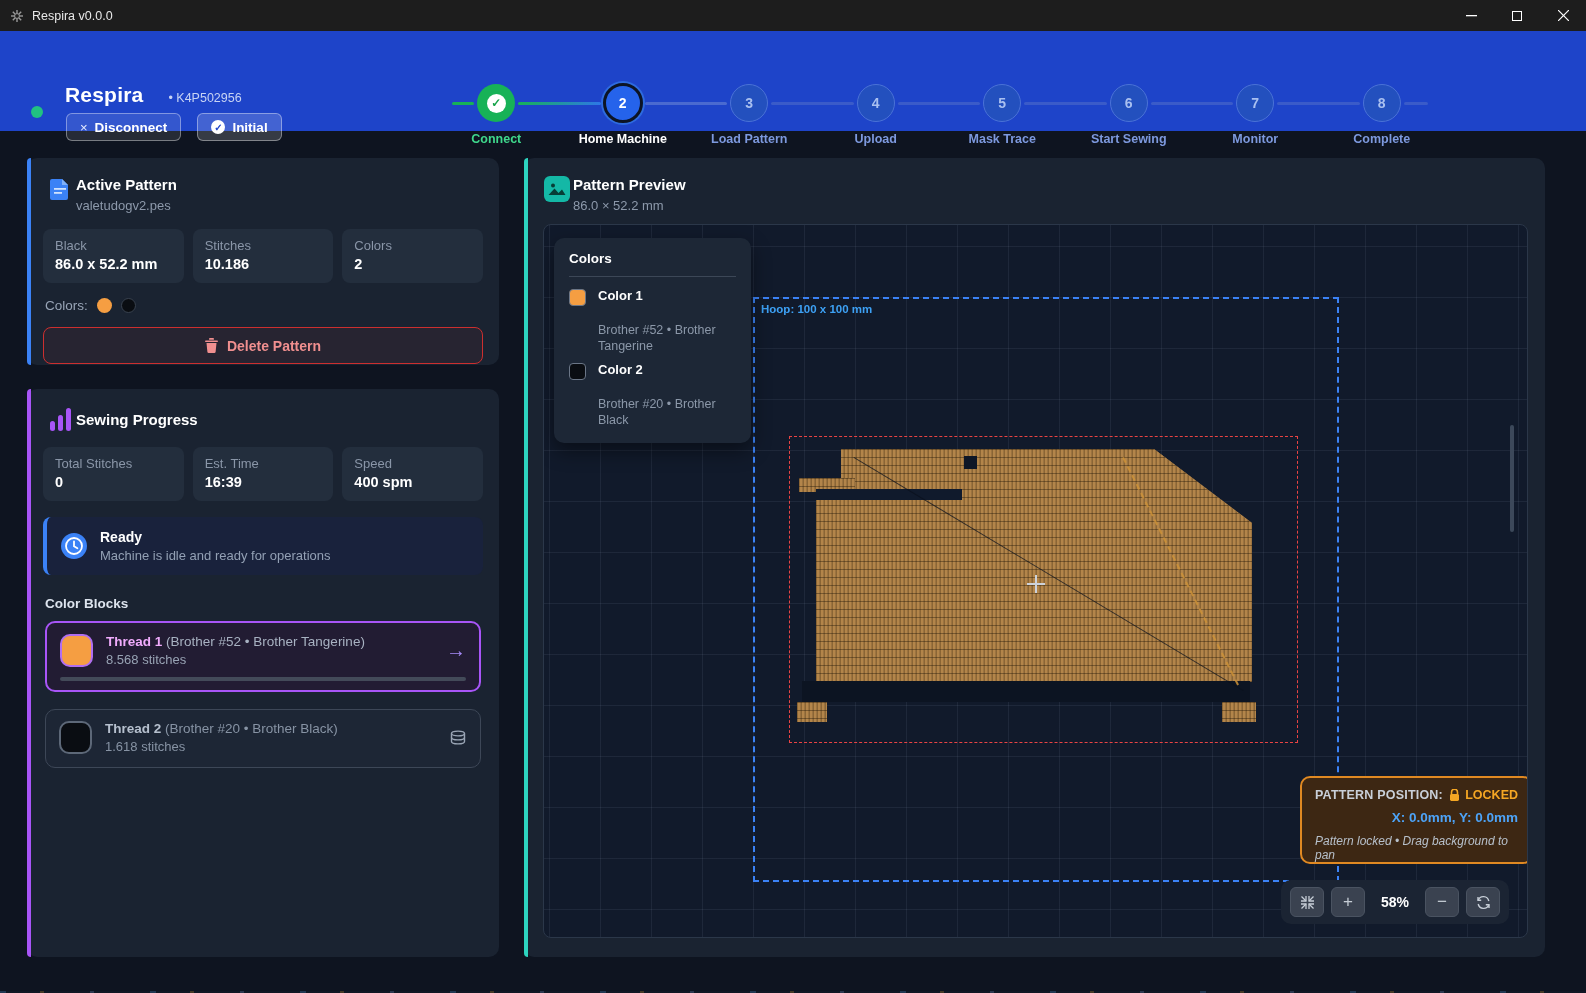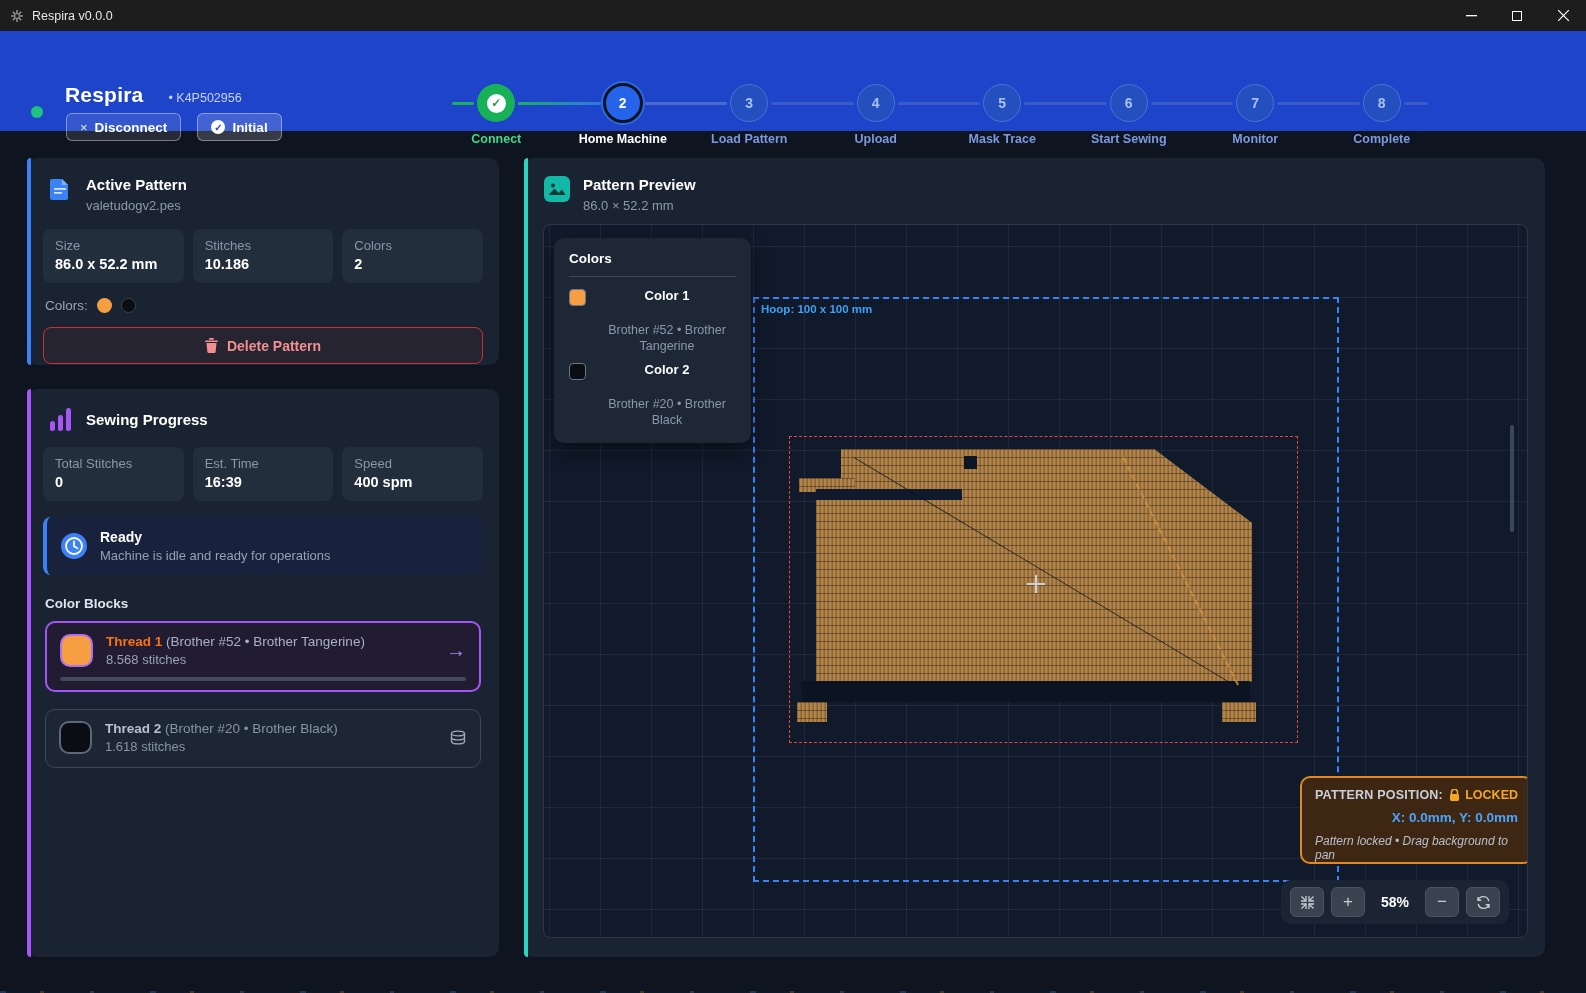--- a/index.html
+++ b/index.html
@@ -54,21 +54,21 @@
   .step.done::after { background:linear-gradient(90deg,#17b257,#2e77e8) !important; }
   .step:first-child::before { content:''; position:absolute; top:20.5px; right:calc(50% + 22px);
     width:22px; height:3px; background:#17b257; border-radius:2px; }
   .step:last-child .trail { position:absolute; top:20.5px; left:calc(50% + 22px); width:24px;
     height:3px; background:#3a5bc9; border-radius:2px; }
 
   
   .card { position:absolute; background:#1a2331; border-radius:10px; }
   .card .accent { position:absolute; left:0; top:0; bottom:0; width:4px;
     border-radius:10px 0 0 10px; }
-  .card-head { display:flex; gap:13px; padding:18px 0 0 20px; }
+  .card-head { display:flex; gap:3px; padding:18px 0 0 20px; }
   .card-title { color:#fff; font-size:15px; font-weight:bold; }
   .card-sub { color:#8d99ab; font-size:13px; margin-top:5px; }
   .hicon { width:26px; height:26px; flex:0 0 26px; display:flex; align-items:center; justify-content:center; }
 
   .stat-row { display:flex; gap:9px; padding:0 16px; margin-top:16px; }
   .stat-box { flex:1; background:#232e3d; border-radius:8px; padding:9px 12px 11px; }
   .stat-label { color:#8a96a8; font-size:13px; }
   .stat-value { color:#fff; font-size:14.5px; font-weight:bold; margin-top:3px; }
 
   
@@ -89,21 +89,21 @@
   .clock { width:26px; height:26px; border-radius:50%; background:#3b82f6; flex:0 0 26px; }
   .section-label { color:#dde4ee; font-size:13.5px; font-weight:bold; padding:0 18px; margin-top:21px; }
   .thread { margin:10px 18px 0; border-radius:10px; padding:11px 13px 9px; position:relative; }
   .thread.t1 { border:2px solid #a855f7; background:#221c33; }
   .thread.t2 { border:1px solid #3d4757; background:#1d2635; margin-top:17px; padding-bottom:13px; }
   .thread-top { display:flex; align-items:center; gap:13px; }
   .swatch { width:33px; height:33px; border-radius:10px; flex:0 0 33px; }
   .t1 .swatch { border:2px solid #b06ef0; }
   .t2 .swatch { border:2px solid #5d6878; }
   .thread-name { font-size:13.5px; }
-  .t1 .thread-name b { color:#f97316; } .t1 .thread-name span { color:#a8b2c2; }
+  .t1 .thread-name b { color:#f0abfc; } .t1 .thread-name span { color:#a8b2c2; }
   .t2 .thread-name b { color:#b6c0ce; } .t2 .thread-name span { color:#8793a4; }
   .thread-st { font-size:13px; color:#98a3b4; margin-top:3px; }
   .t2 .thread-st { color:#8793a4; }
   .thread-right { margin-left:auto; font-size:20px; color:#a78bfa; }
   .progress-track { margin-top:10px; height:4px; border-radius:2px; background:#434a59; }
 
   
   .canvas { position:absolute; left:19px; top:66px; width:985px; height:714px; background:#111a2b;
     border:1px solid #2b3749; border-radius:8px; overflow:hidden;
     background-image:
@@ -136,21 +136,21 @@
   .p-footR { position:absolute; left:678px; top:477px; width:34px; height:20px; }
   .p-diag { position:absolute; left:310px; top:232px; width:454px; height:0;
     border-top:1px solid rgba(10,16,28,0.75); transform:rotate(30.9deg); transform-origin:0 0; }
   .p-diag2 { position:absolute; left:580px; top:232px; width:255px; height:0;
     border-top:2px dashed rgba(205,146,56,0.85); transform:rotate(63.2deg); transform-origin:0 0; }
 
   .colors-panel { position:absolute; left:10px; top:13px; width:197px; background:#1d2736;
     border-radius:10px; box-shadow:0 8px 20px rgba(0,0,0,0.45); padding:13px 15px 14px; }
   .colors-panel h4 { color:#fff; font-size:13.5px; font-weight:bold; }
   .colors-panel hr { border:none; border-top:1px solid #3c4757; margin:10px 0 11px; }
-  .citem { display:flex; gap:12px; margin-top:8px;text-align:center; }
+  .citem { display:flex; gap:12px; margin-top:8px; }
   .cswatch { width:17px; height:17px; border-radius:4px; flex:0 0 17px; margin-top:1px;
     border:1px solid #6b7687; }
   .cname { color:#fff; font-size:13px; font-weight:bold; }
   .cdetail { color:#8c98a9; font-size:12.5px; margin-top:20px; line-height:1.25; }
 
   .pos-overlay { position:absolute; left:727px; top:551px; width:233px; height:88px;
     background:#3d2713; border:2px solid #e08922; border-radius:10px; padding:10px 13px;margin-left:29px; }
   .pos-line1 { display:flex; align-items:center; justify-content:space-between; }
   .pos-label { color:#c9cfd8; font-size:12.5px; font-weight:bold; letter-spacing:.2px; }
   .pos-locked { color:#f5a623; font-size:12.5px; font-weight:bold; display:flex; gap:5px; align-items:center; }
@@ -293,21 +293,21 @@
             <rect x="5" y="15" width="8" height="1.8" fill="#cfe2fd"></rect>
           </svg>
       </span>
       <div>
         <div class="card-title">Active Pattern</div>
         <div class="card-sub">valetudogv2.pes</div>
       </div>
     </div>
     <div class="stat-row">
       <div class="stat-box">
-        <div class="stat-label">Size</div>
+        <div class="stat-label">Black</div>
         <div class="stat-value">86.0 x 52.2 mm</div>
       </div>
       <div class="stat-box">
         <div class="stat-label">Stitches</div>
         <div class="stat-value">10.186</div>
       </div>
       <div class="stat-box">
         <div class="stat-label">Colors</div>
         <div class="stat-value">2</div>
       </div>

